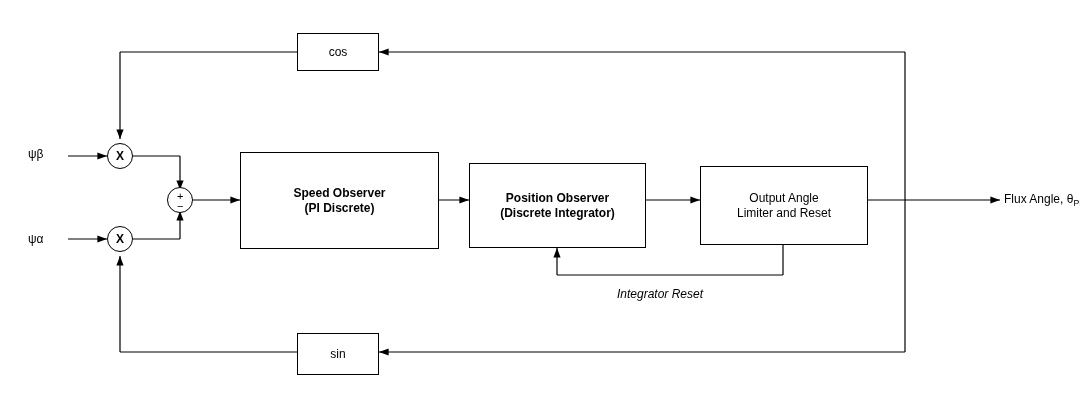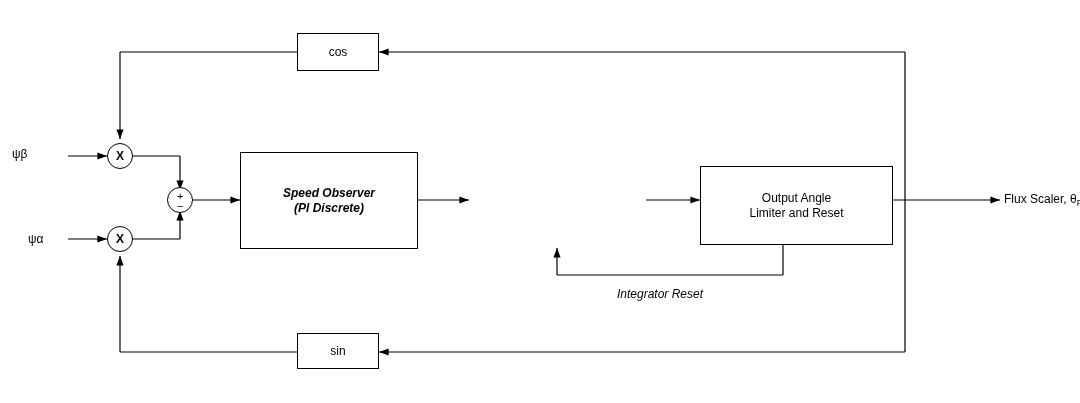--- a/index.html
+++ b/index.html
@@ -119,49 +119,53 @@
       <line x1="905" y1="52" x2="379" y2="52" marker-end="url(#arrow)"></line>
       <line x1="297" y1="52" x2="120" y2="52"></line>
       <line x1="120" y1="52" x2="120" y2="139" marker-end="url(#arrow)"></line>
 
       <line x1="905" y1="352" x2="379" y2="352" marker-end="url(#arrow)"></line>
       <line x1="297" y1="352" x2="120" y2="352"></line>
       <line x1="120" y1="352" x2="120" y2="256" marker-end="url(#arrow)"></line>
     </g>
   </svg>
 
-  <div class="label small" style="left:12px; top:147px;">ψβ</div>
+  <div class="label small" style="left:28px; top:147px;">ψβ</div>
   <div class="label small" style="left:28px; top:232px;">ψα</div>
 
   <div class="mult" style="left:107px; top:143px;">X</div>
   <div class="mult" style="left:107px; top:226px;">X</div>
 
   <div class="sum" style="left:167px; top:187px;">
     <span class="plus">+</span>
     <span class="minus">−</span>
   </div>
 
   <div class="node small" style="left:297px; top:33px; width:82px; height:38px;">
     <span class="l1">cos</span>
   </div>
 
-  <div class="node small" style="left:297px; top:333px; width:82px; height:36px;">
+  <div class="node small" style="left:297px; top:333px; width:82px; height:42px;">
     <span class="l1">sin</span>
   </div>
 
-  <div class="node small bold" style="left:240px; top:152px; width:178px; height:97px;font-style:italic;">
+  <div class="node small bold" style="left:240px; top:152px; width:199px; height:97px;">
     <span class="l1">Speed Observer</span>
     <span class="l2">(PI Discrete)</span>
   </div>
 
+  <div class="node small bold" style="left:469px; top:163px; width:177px; height:85px;">
+    <span class="l1">Position Observer</span>
+    <span class="l2">(Discrete Integrator)</span>
+  </div>
 
-  <div class="node small" style="left:700px; top:166px; width:193px; height:79px;">
+  <div class="node small" style="left:700px; top:166px; width:168px; height:79px;">
     <span class="l1">Output Angle</span>
     <span class="l2">Limiter and Reset</span>
   </div>
 
   <div class="label small italic" style="left:617px; top:287px;">Integrator Reset</div>
 
   <div class="label small" style="left:1004px; top:192px;">
-    <span>Flux Scaler, θ</span><span class="sub">PLL</span>
+    <span>Flux Angle, θ</span><span class="sub">PLL</span>
   </div>
 
 </div>
 
 </body></html>

